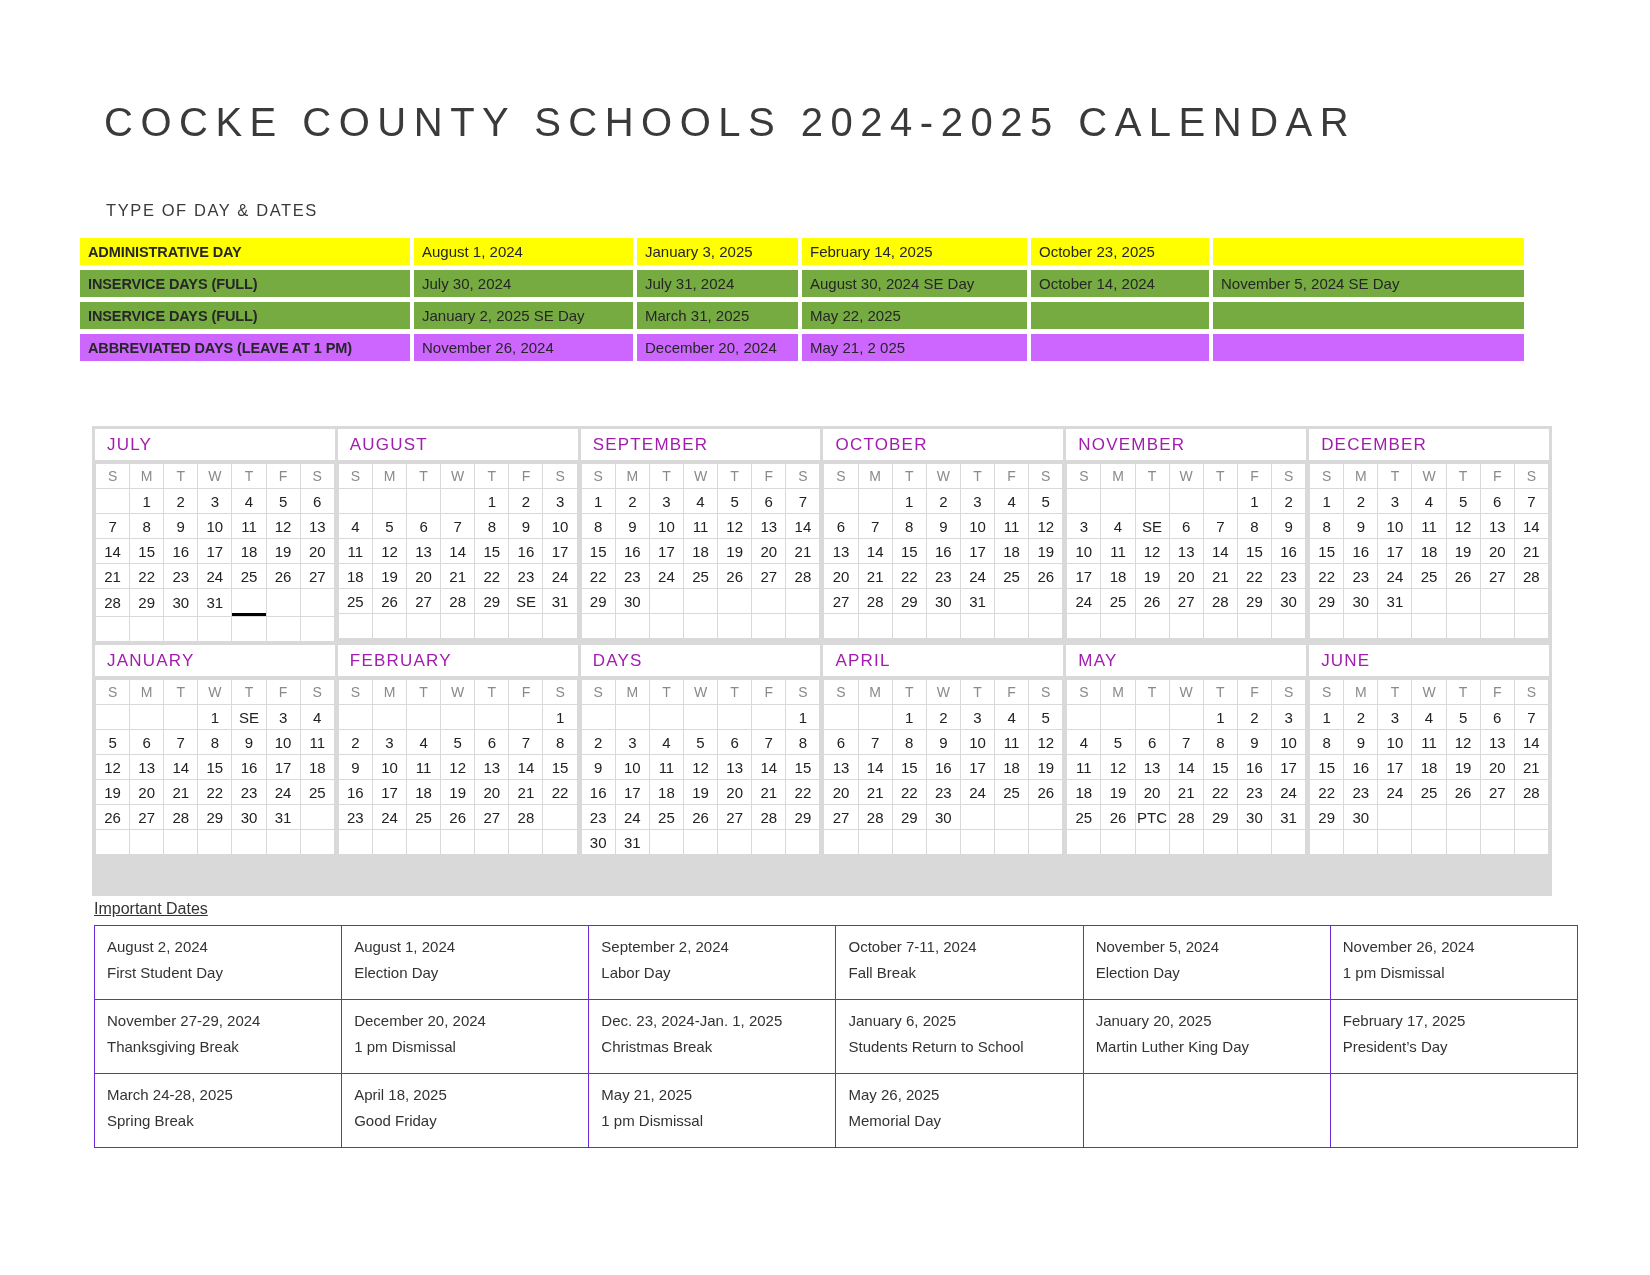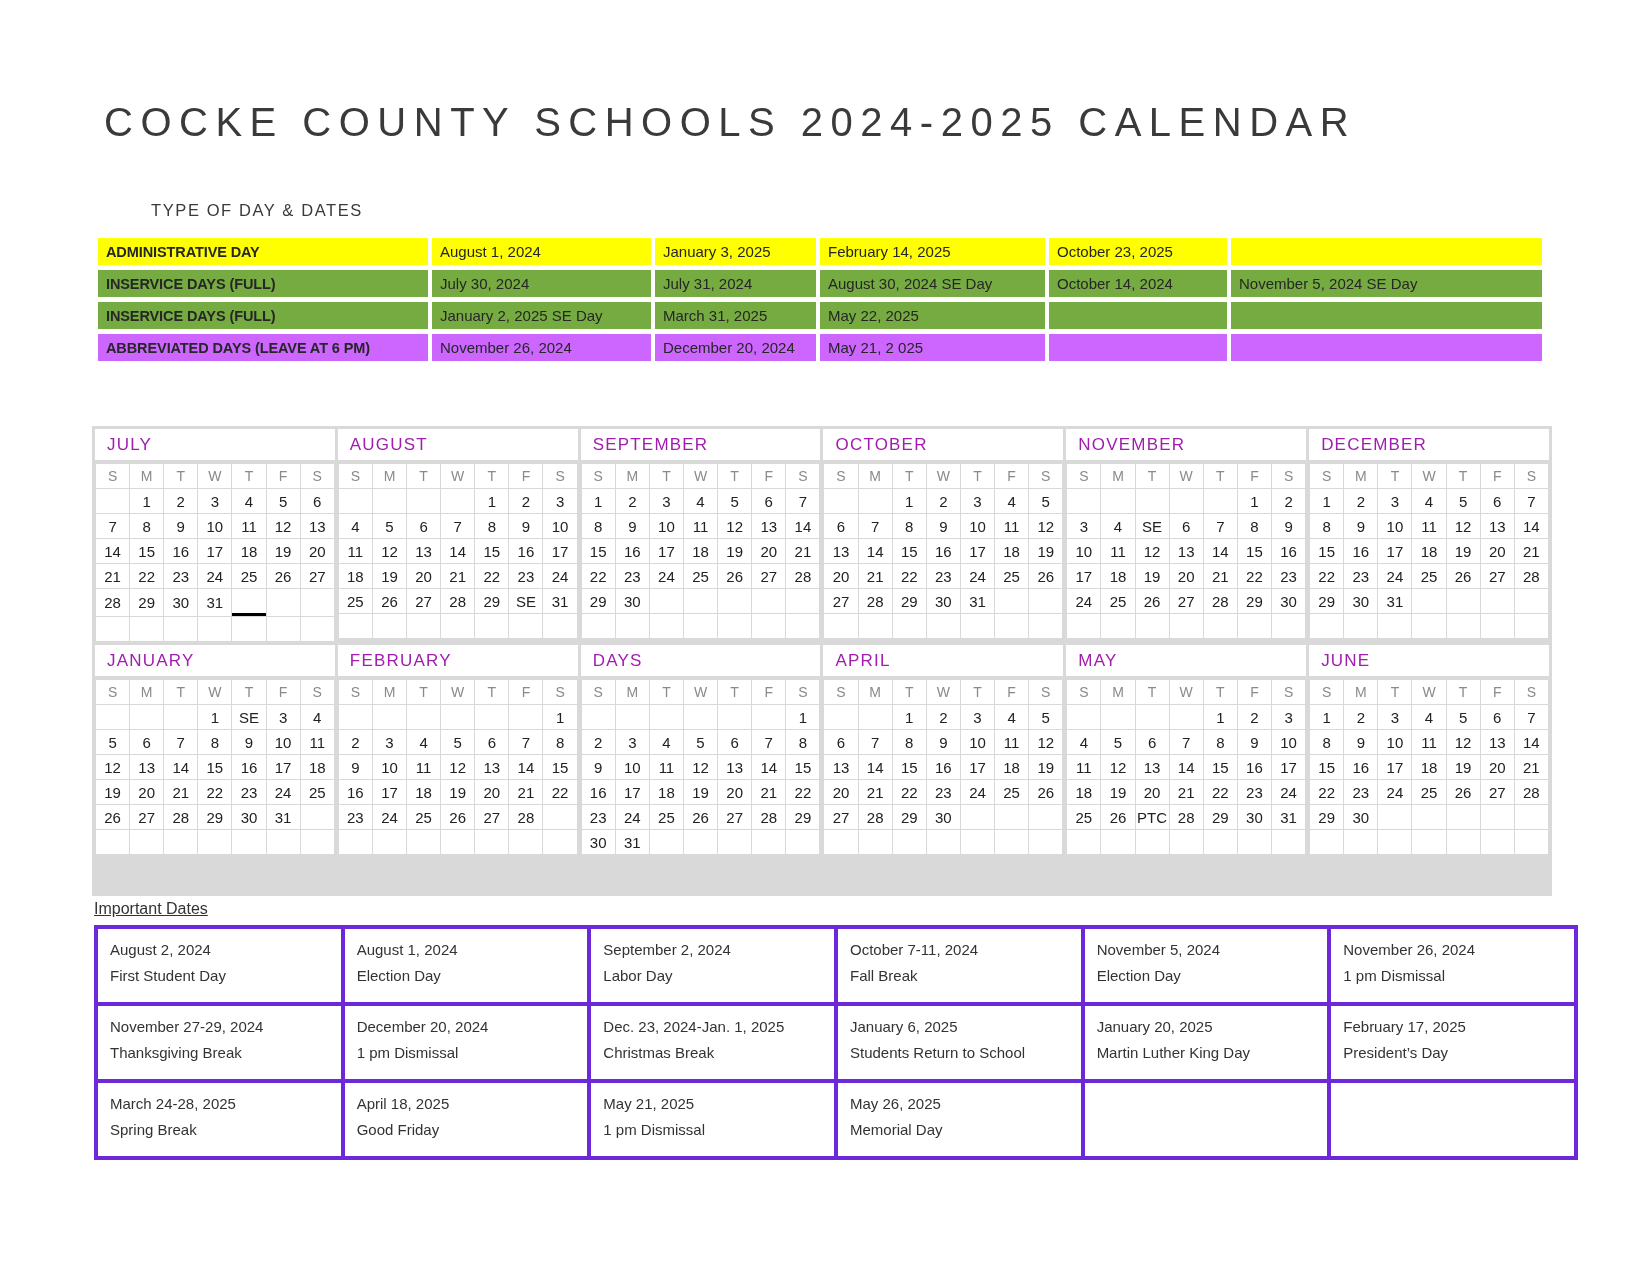--- a/index.html
+++ b/index.html
@@ -36,25 +36,24 @@
   }
 
   
   #legend-heading {
     position: absolute;
     left: 106px;
     top: 201px;
     font-size: 16.5px;
     letter-spacing: 1.6px;
     color: #3a3a3a;
-    margin-left: 45px;
   }
   #legend-table {
     position: absolute;
-    left: 94px;
+    left: 76px;
     top: 233px;
     width: 1444px;
     border-collapse: separate;
     border-spacing: 4px 5px;
     table-layout: fixed;
   }
   #legend-table td {
     height: 27px;
     padding: 0 8px;
     font-size: 15px;
@@ -144,21 +143,21 @@
   }
   #important-table {
     position: absolute;
     left: 94px;
     top: 925px;
     width: 1484px;
     border-collapse: collapse;
     table-layout: fixed;
   }
   #important-table td {
-    border: 4px solid #6d28d9;
+    border: 1px solid #6d28d9;
     height: 57px;
     padding: 8px 10px 8px 12px;
     vertical-align: top;
     font-size: 15px;
     color: #333333;
     line-height: 1.75;
     overflow: hidden;
   }
   #important-table .dt { display: block; }
   #important-table .ev { display: block; }
@@ -200,21 +199,21 @@
         </tr>
         <tr>
           <td class="lbl green-bg">INSERVICE DAYS (FULL)</td>
           <td class="green-bg">January 2, 2025 SE Day</td>
           <td class="green-bg">March 31, 2025</td>
           <td class="green-bg">May 22, 2025</td>
           <td class="green-bg"></td>
           <td class="green-bg"></td>
         </tr>
         <tr>
-          <td class="lbl purple-bg">ABBREVIATED DAYS (LEAVE AT 6 PM)</td>
+          <td class="lbl purple-bg">ABBREVIATED DAYS (LEAVE AT 1 PM)</td>
           <td class="purple-bg">November 26, 2024</td>
           <td class="purple-bg">December 20, 2024</td>
           <td class="purple-bg">May 21, 2 025</td>
           <td class="purple-bg"></td>
           <td class="purple-bg"></td>
         </tr>
       </tbody>
   </table>
 
   <div id="calendars">

